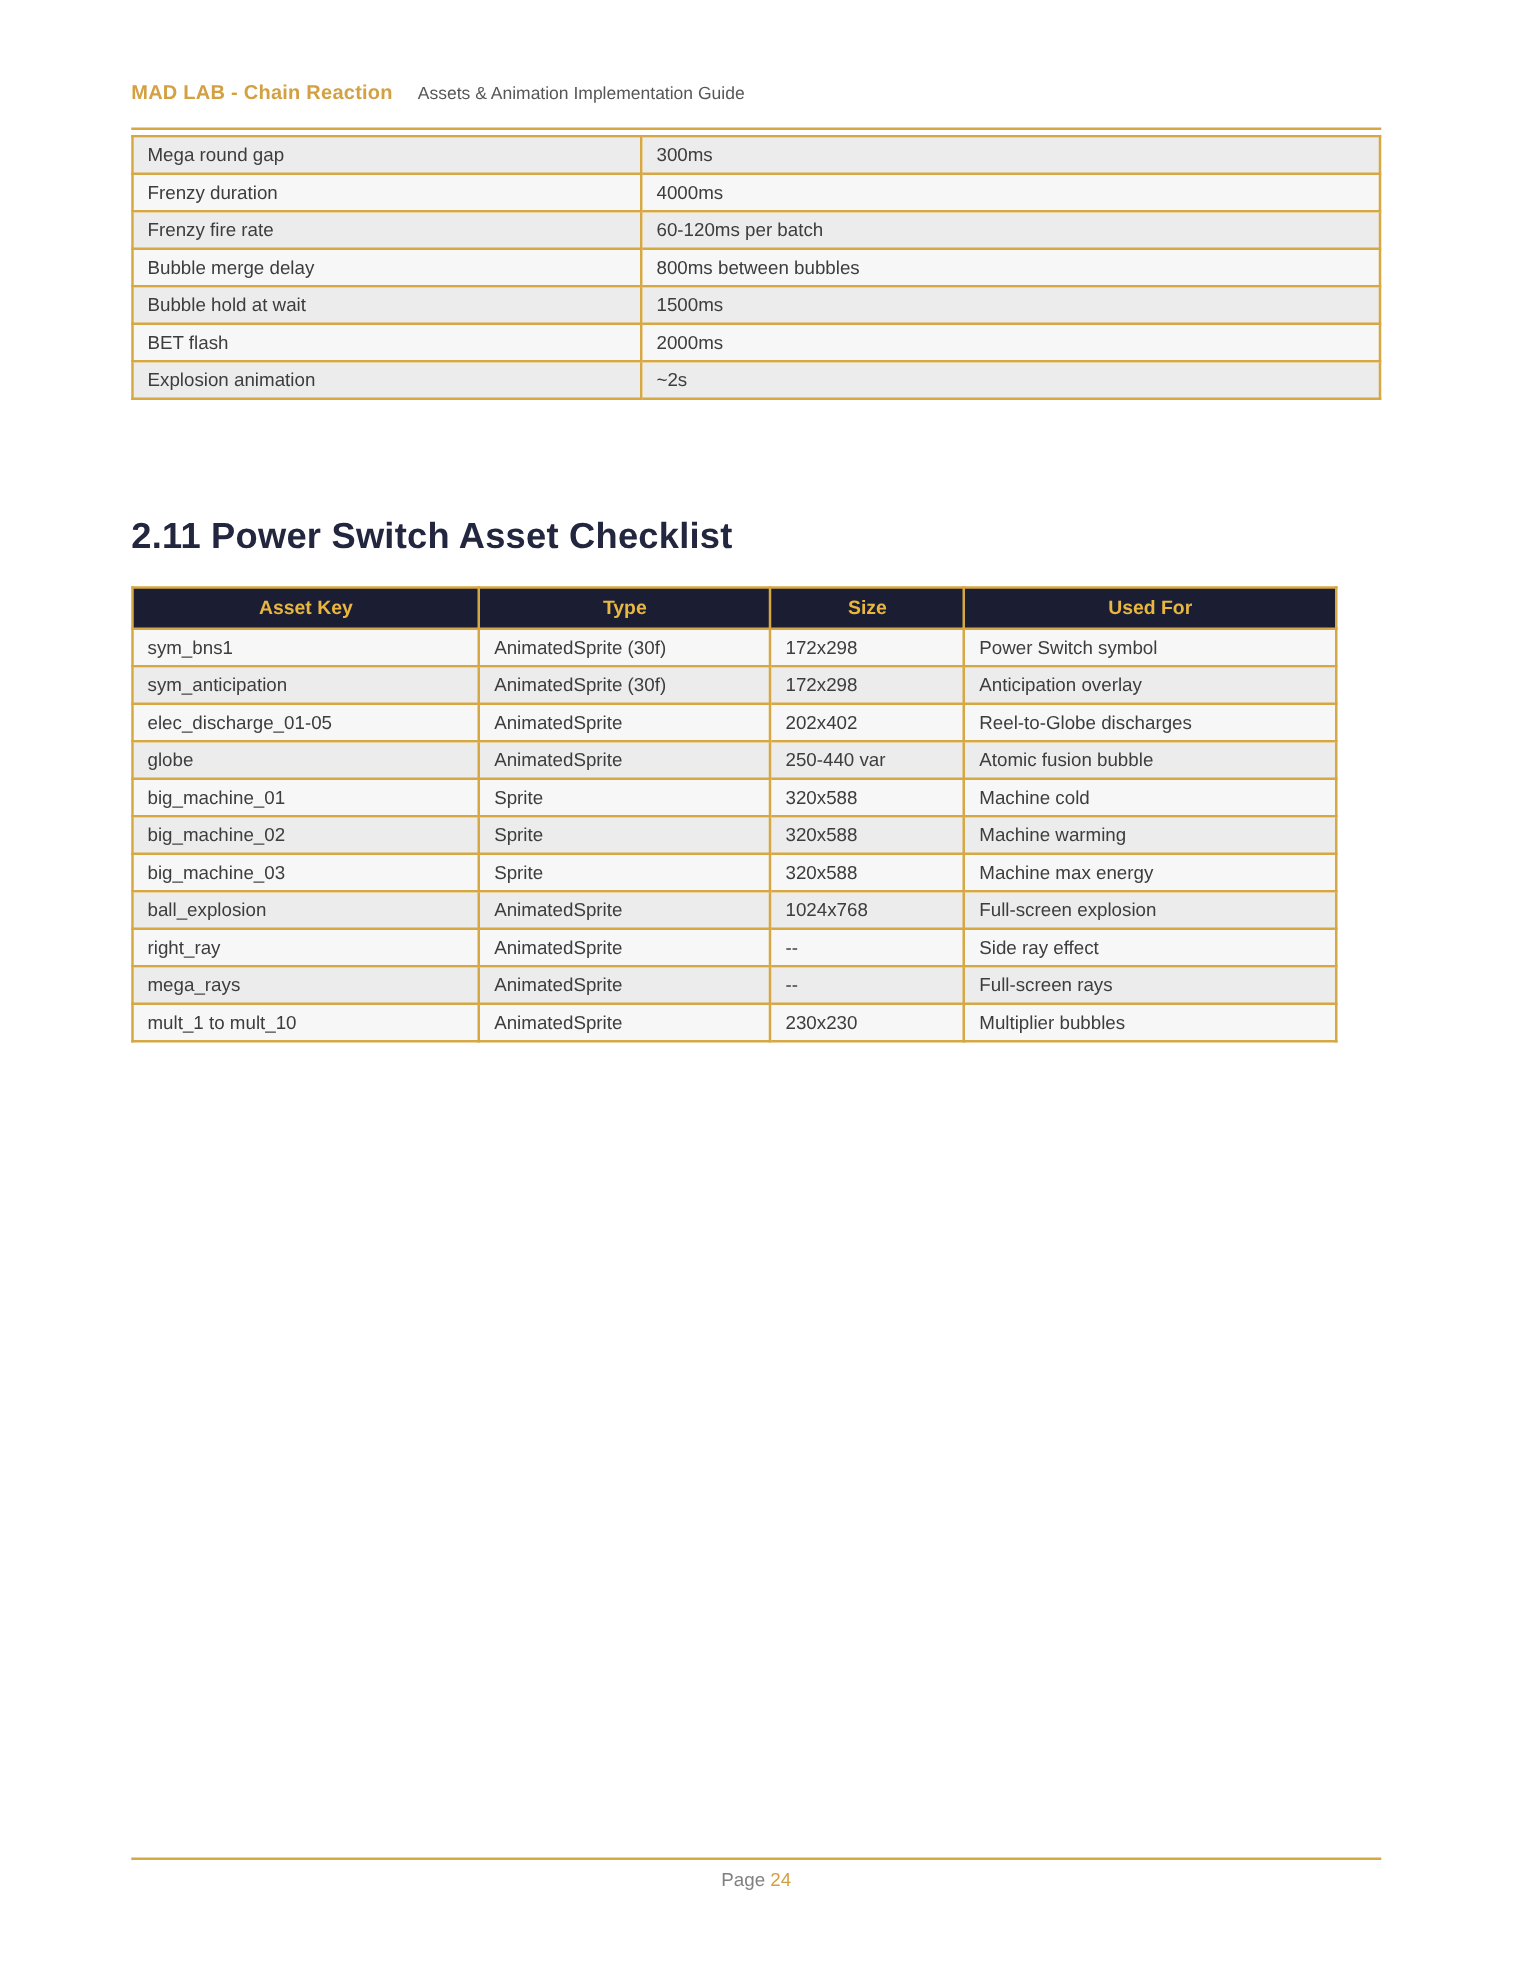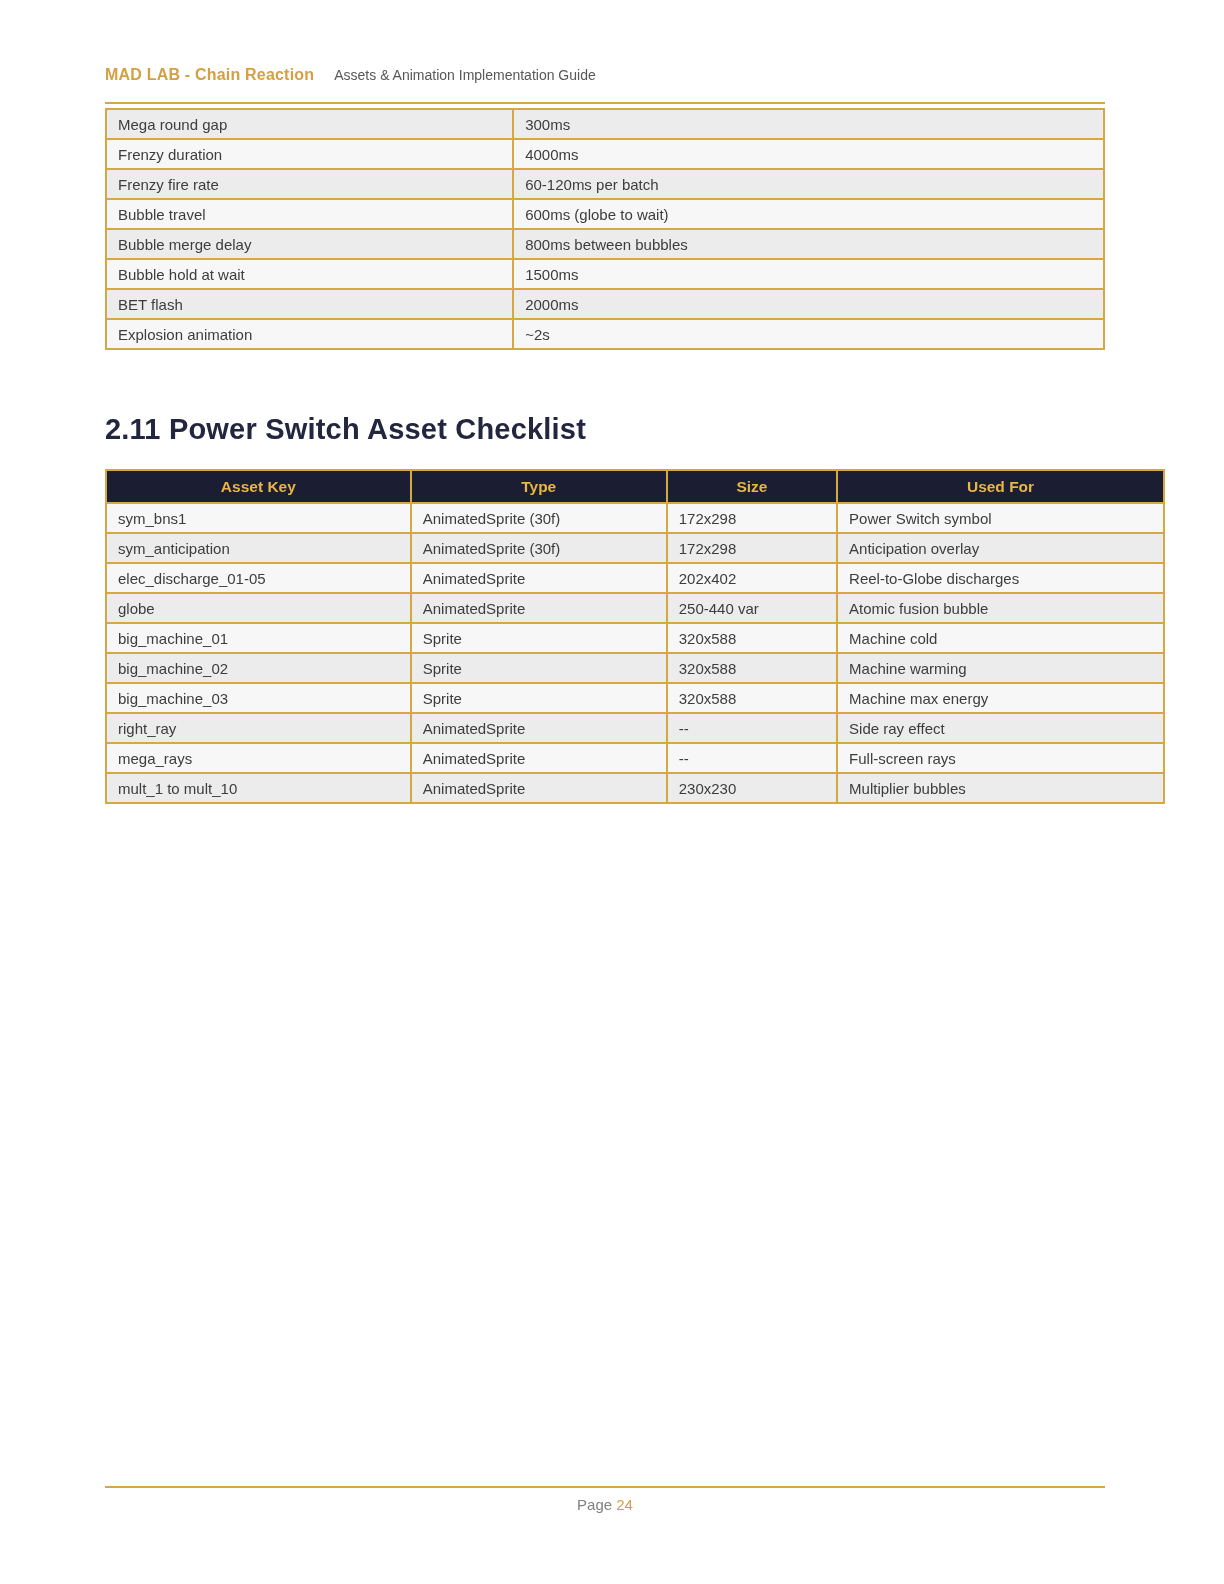--- a/index.html
+++ b/index.html
@@ -49,21 +49,21 @@
     margin-top:20px;
   }
   .timing-table tr:nth-child(odd) td{background:var(--stripe-gray);}
   .timing-table tr:nth-child(even) td{background:var(--stripe-light);}
   .section-heading{
     position:absolute;left:105px;top:411px;margin:0;
     font-size:29px;font-weight:bold;color:var(--heading-navy);
     line-height:36px;letter-spacing:0.2px;
   }
   .asset-table{
-    position:absolute;left:105px;top:469px;width:1060px;
+    position:absolute;left:105px;top:469px;width:965px;
     font-size:15px;color:var(--body-text);
   }
   .asset-table th{
     background:var(--navy);
     color:var(--gold-on-navy);
     font-size:15.5px;font-weight:bold;
     text-align:center;
     border:2px solid var(--gold-border);
     padding:6px 10px;line-height:19px;
   }
@@ -103,24 +103,20 @@
       </tr>
       <tr>
         <td>Frenzy duration</td>
         <td>4000ms</td>
       </tr>
       <tr>
         <td>Frenzy fire rate</td>
         <td>60-120ms per batch</td>
       </tr>
       <tr>
-        <td>Bubble travel</td>
-        <td>600ms (globe to wait)</td>
-      </tr>
-      <tr>
         <td>Bubble merge delay</td>
         <td>800ms between bubbles</td>
       </tr>
       <tr>
         <td>Bubble hold at wait</td>
         <td>1500ms</td>
       </tr>
       <tr>
         <td>BET flash</td>
         <td>2000ms</td>
@@ -186,20 +182,26 @@
         <td>320x588</td>
         <td>Machine warming</td>
       </tr>
       <tr>
         <td>big_machine_03</td>
         <td>Sprite</td>
         <td>320x588</td>
         <td>Machine max energy</td>
       </tr>
       <tr>
+        <td>ball_explosion</td>
+        <td>AnimatedSprite</td>
+        <td>1024x768</td>
+        <td>Full-screen explosion</td>
+      </tr>
+      <tr>
         <td>right_ray</td>
         <td>AnimatedSprite</td>
         <td>--</td>
         <td>Side ray effect</td>
       </tr>
       <tr>
         <td>mega_rays</td>
         <td>AnimatedSprite</td>
         <td>--</td>
         <td>Full-screen rays</td>

